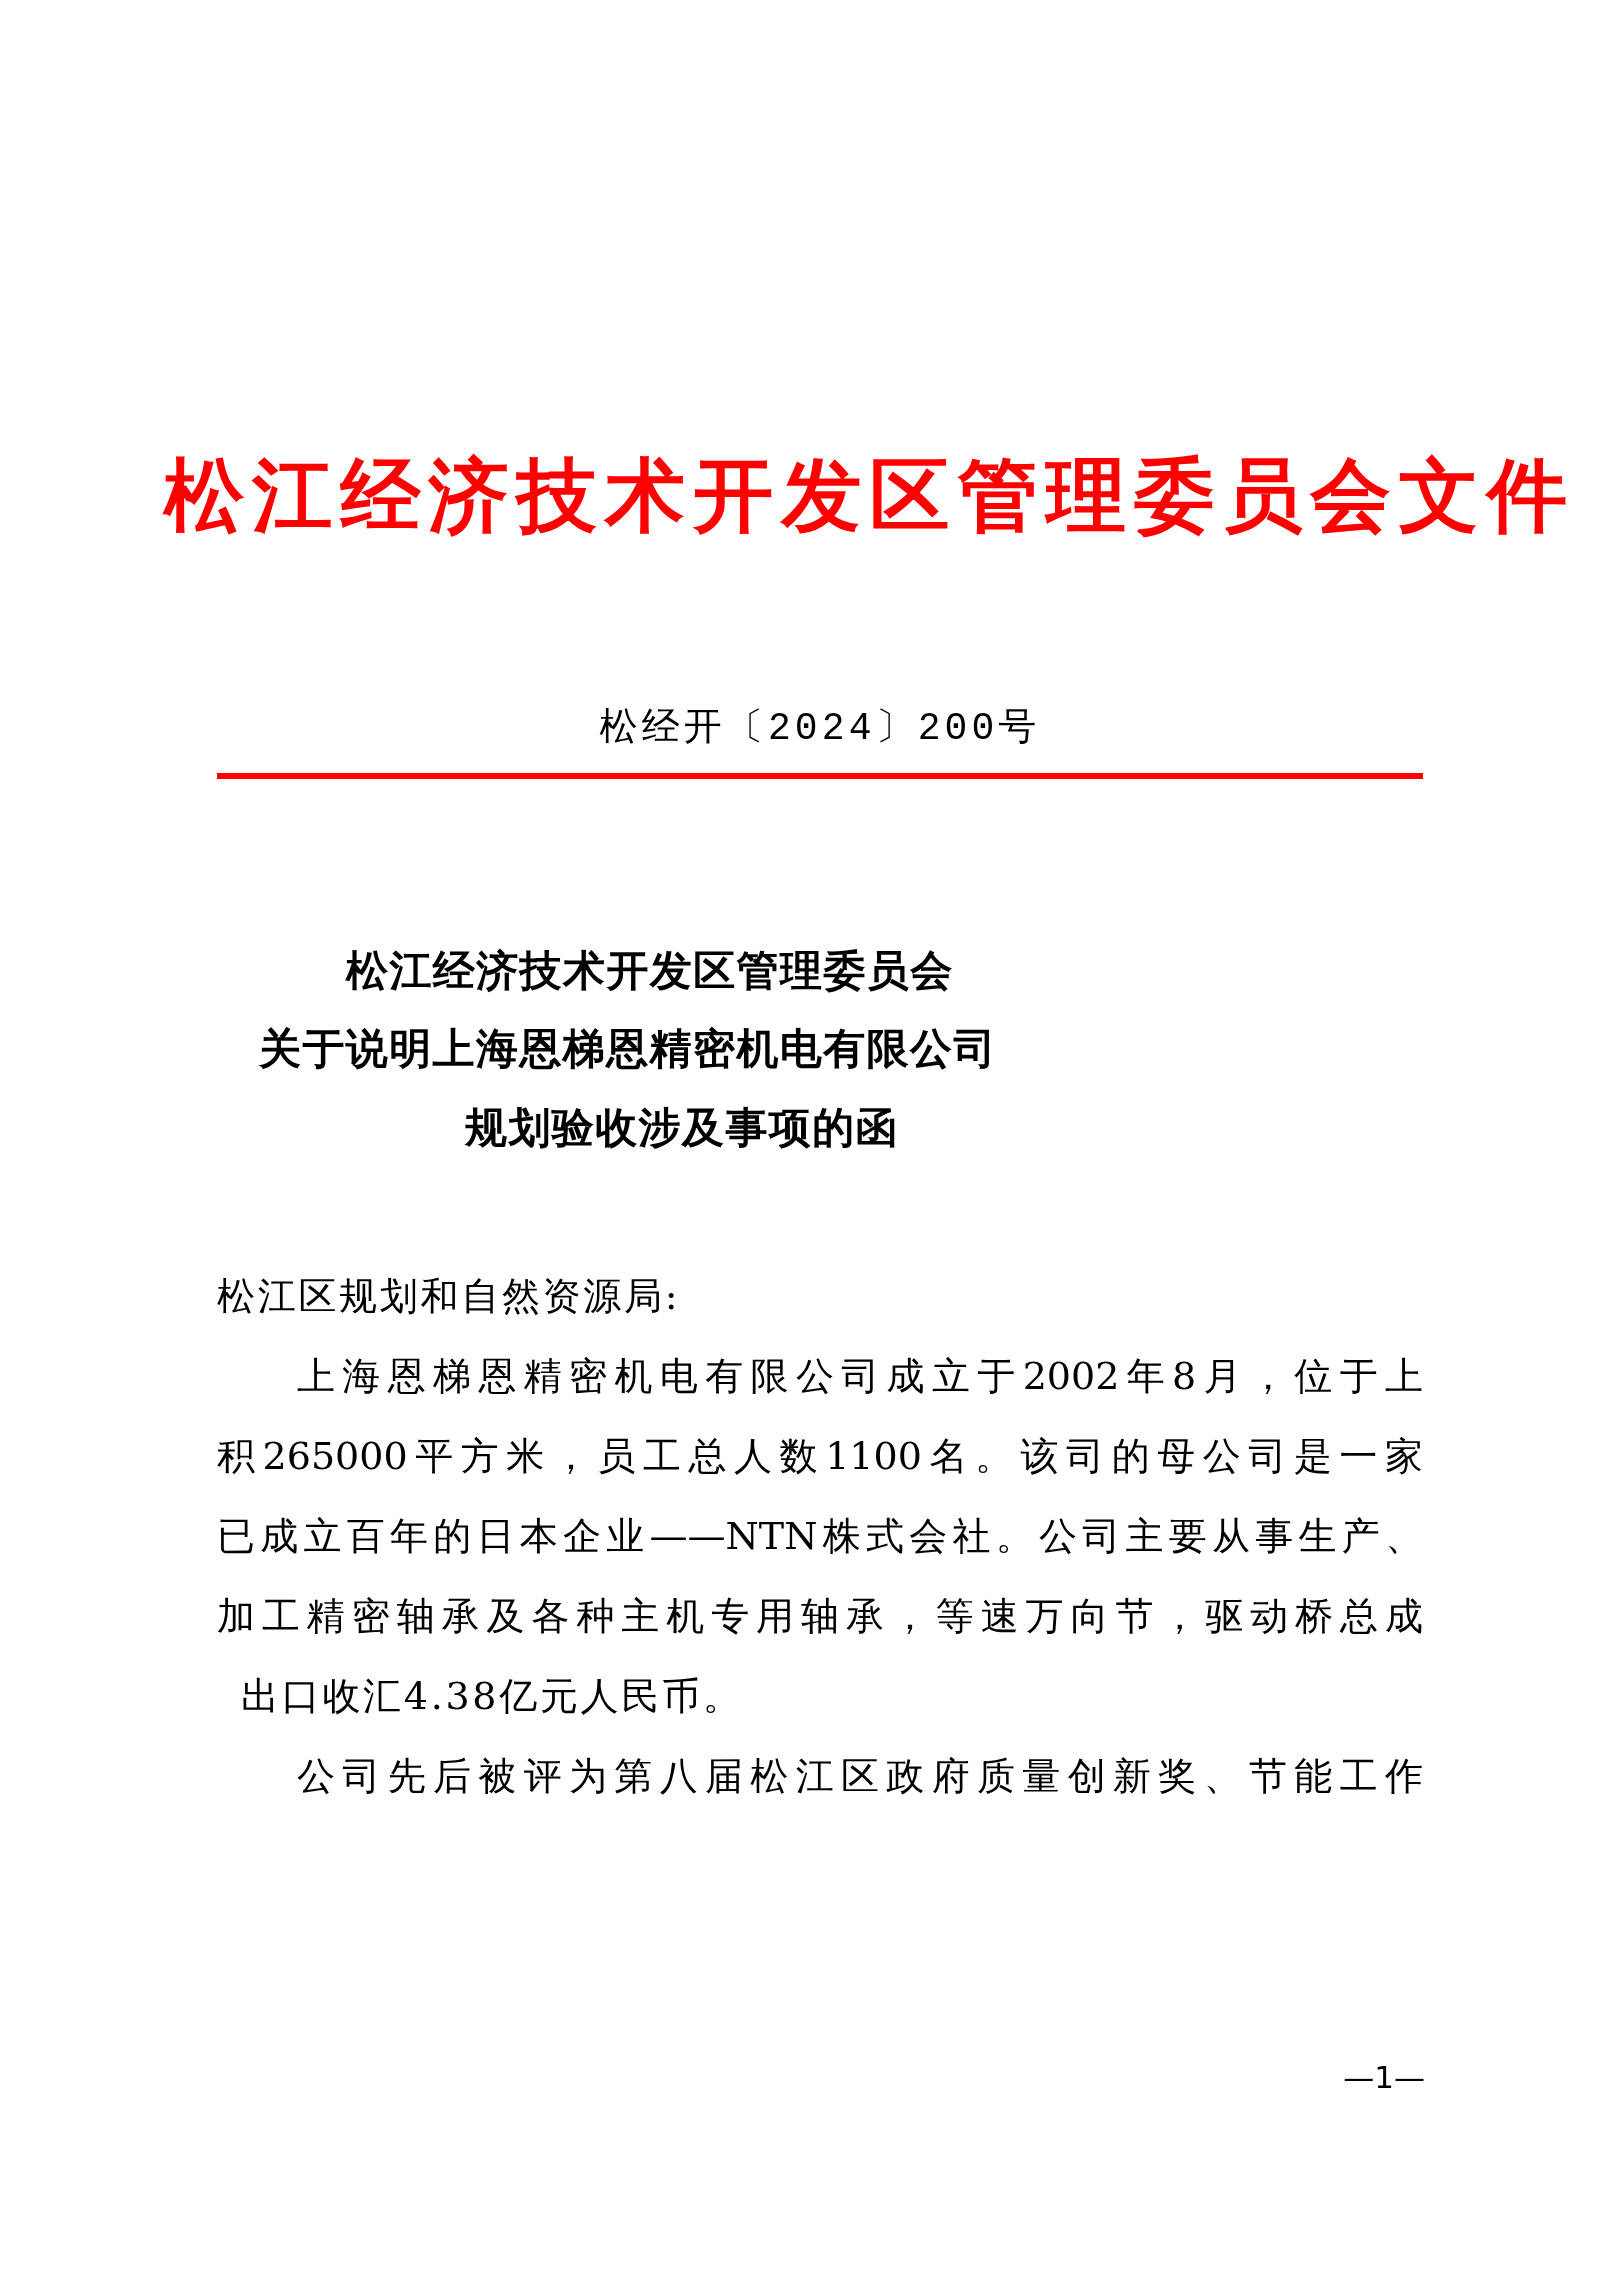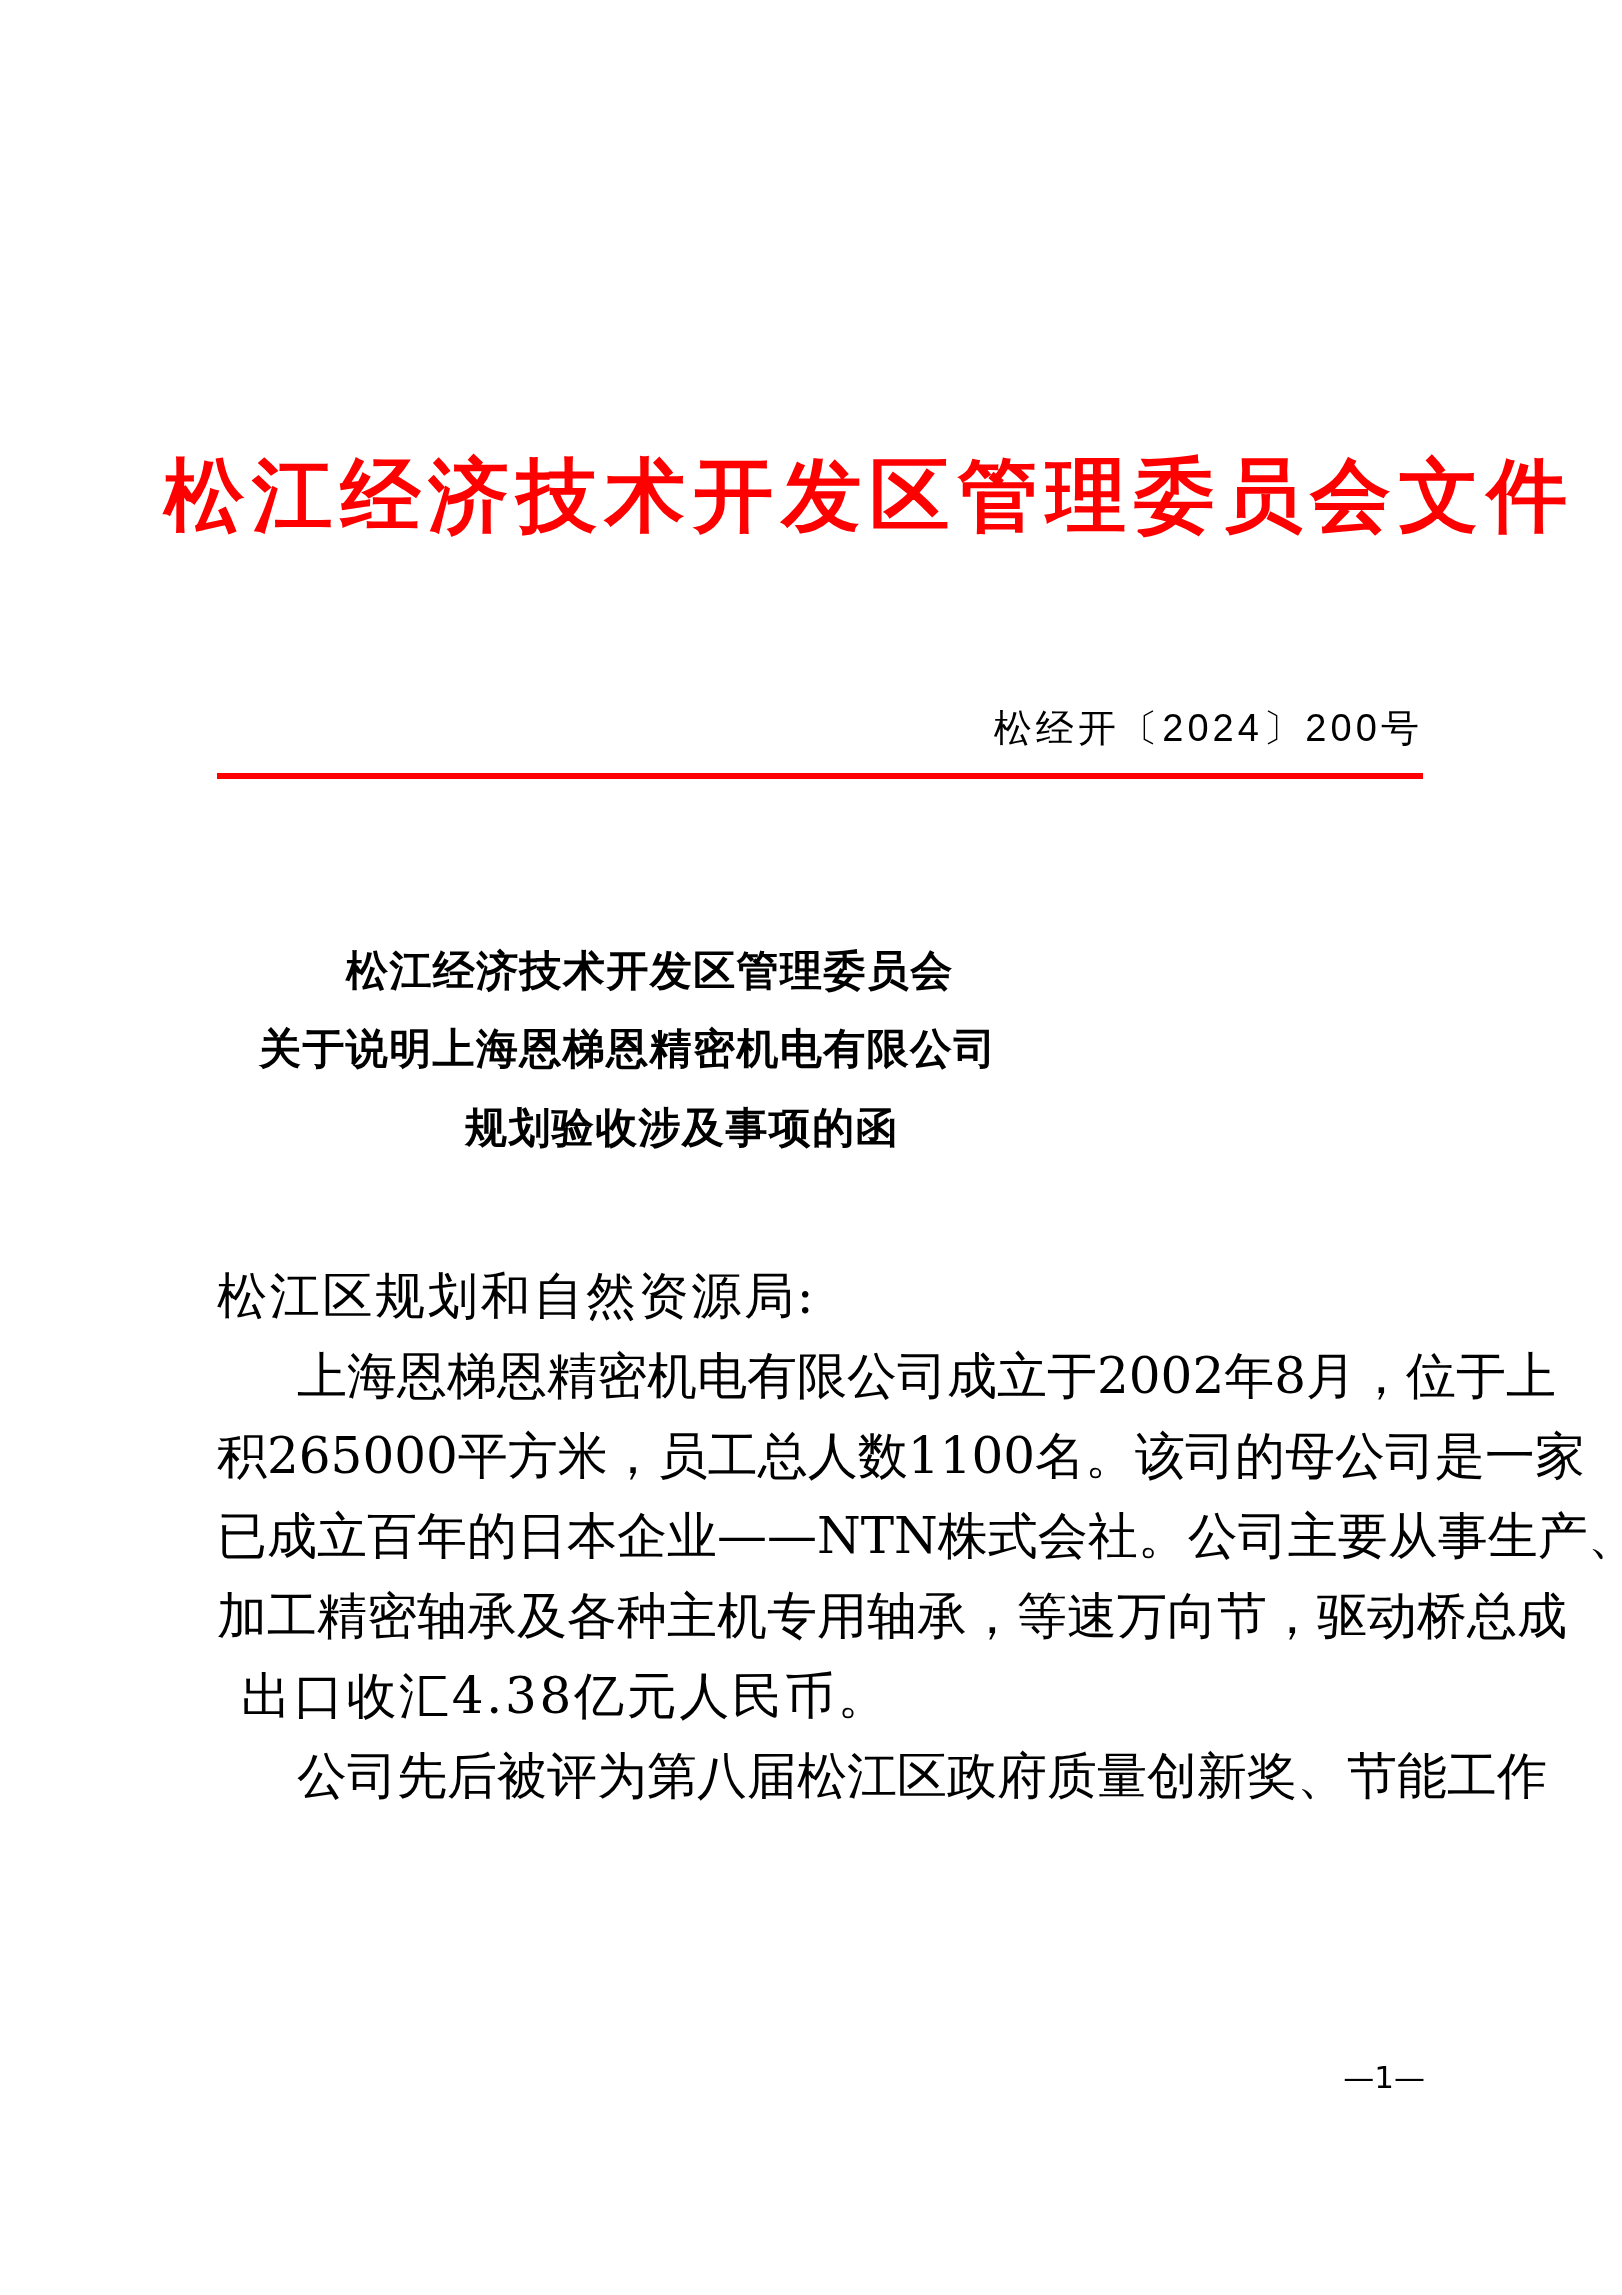--- a/index.html
+++ b/index.html
@@ -33,22 +33,22 @@
       font-size: 80px;
       line-height: 102px;
       letter-spacing: 8.2px;
       white-space: nowrap;
     }
     .doc-number {
       position: absolute;
       left: 217px;
       top: 685px;
       width: 1206px;
-      text-align: right;
-      font-family: Liberation Sans, sans-serif;
+      text-align: center;
+      font-family: Liberation Mono, monospace;
       font-size: 38px;
       line-height: 55px;
       letter-spacing: 4.1px;
       white-space: nowrap;
     }
     .red-rule {
       position: absolute;
       left: 217px;
       top: 757px;
       width: 1206px;
@@ -72,21 +72,21 @@
     .title-line.l1 { left: 129px; top: 0px; letter-spacing: 1.4px; }
     .title-line.l2 { left: 42px; top: 78px; letter-spacing: 1.4px; }
     .title-line.l3 { left: 248px; top: 157px; letter-spacing: 1.4px; }
 
     .body-text {
       position: absolute;
       left: 217px;
       top: 1240px;
       width: 1206px;
       font-family: "DejaVu Serif", "Liberation Serif", serif;
-      font-size: 50px;
+      font-size: 38px;
       line-height: 80px;
     }
     .salutation {
       display: block;
       height: 80px;
       white-space: nowrap;
       letter-spacing: 2.7px;
     }
     .body-line {
       display: block;

